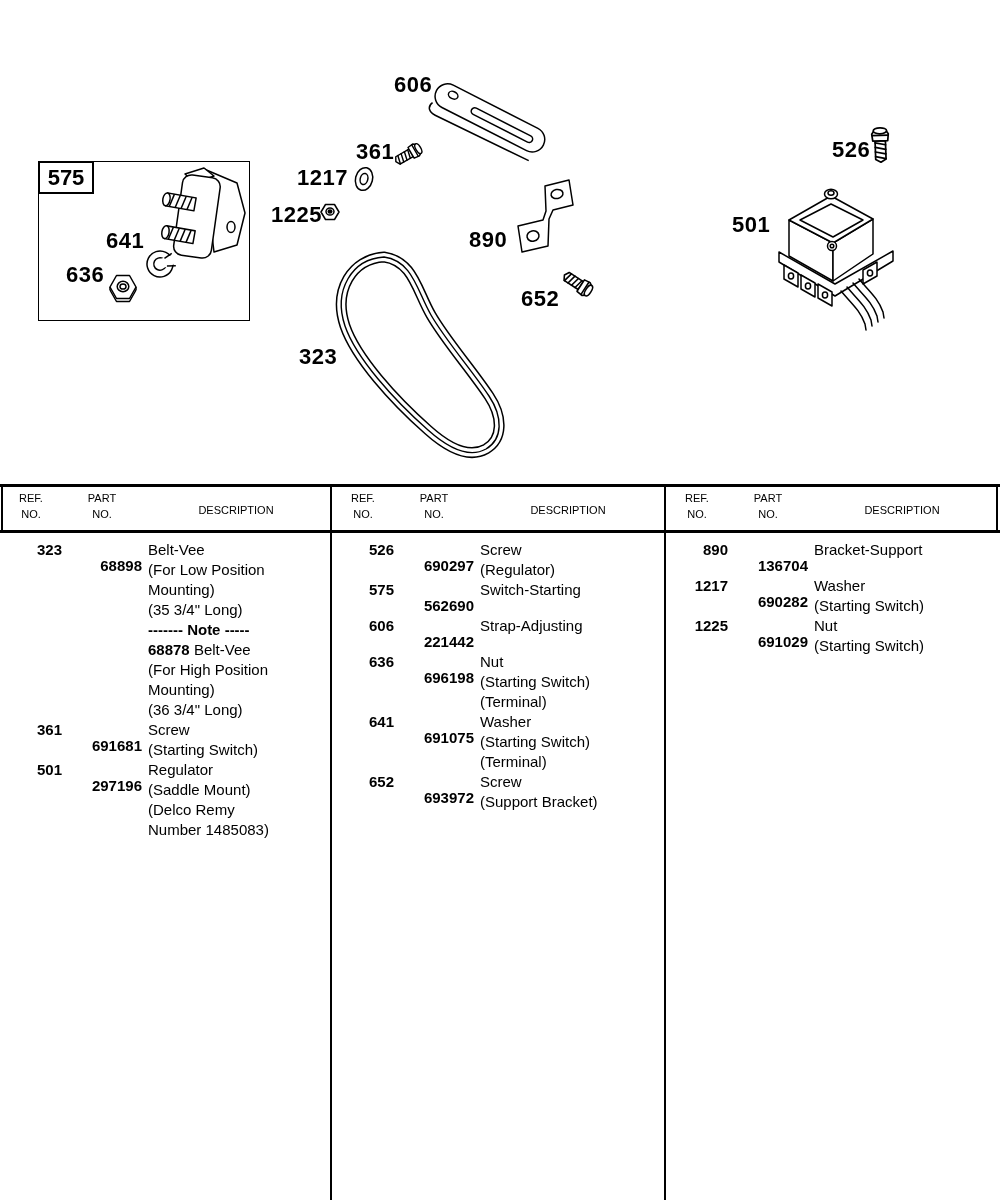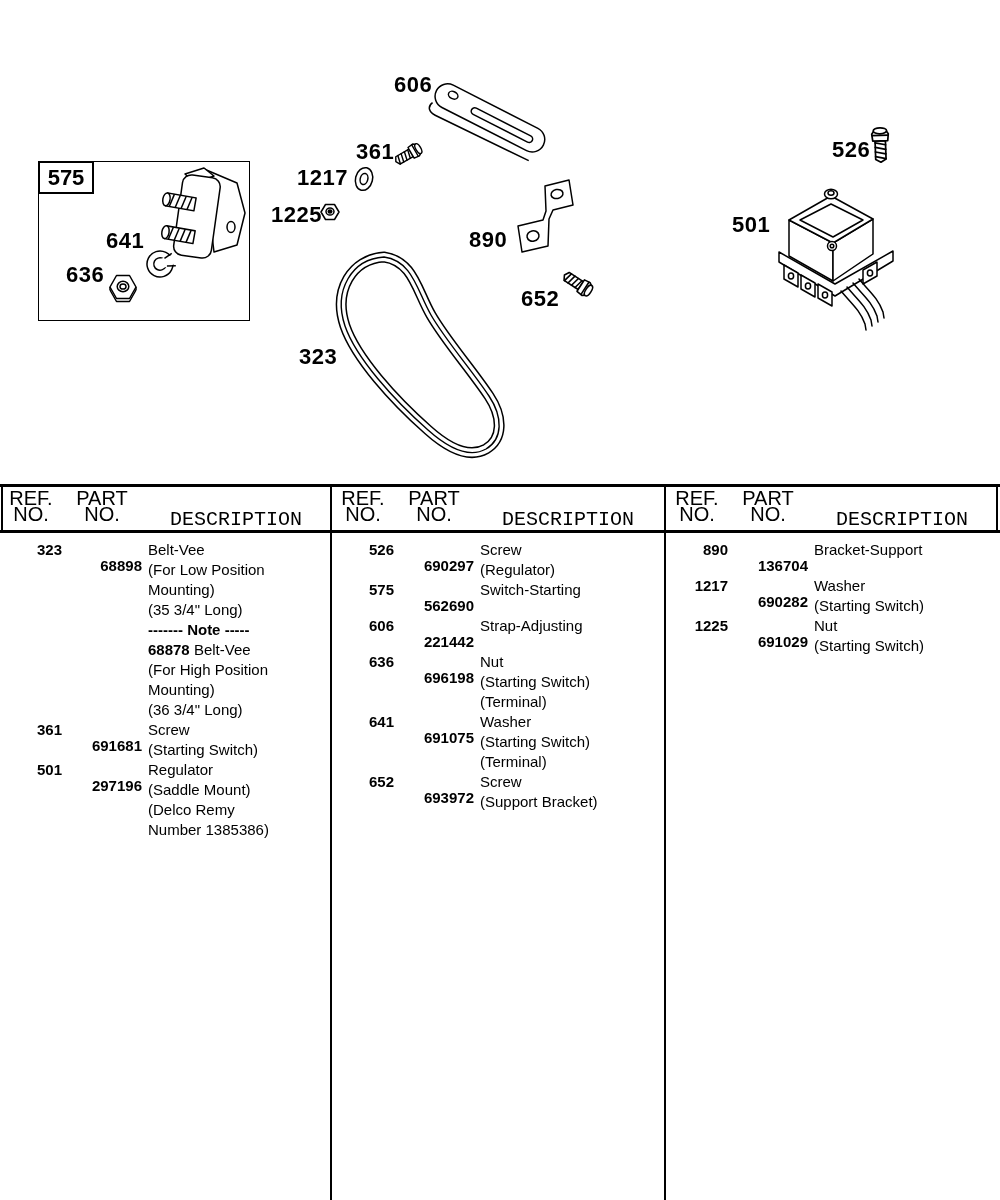--- a/index.html
+++ b/index.html
@@ -29,25 +29,25 @@
   .hborder { top: 484px; height: 49px; width: 2px; }
   .hborder-left { left: 1px; }
   .hborder-right { left: 996px; }
   .vdiv { top: 484px; height: 716px; width: 2px; }
   .vdiv-1 { left: 330px; }
   .vdiv-2 { left: 664px; }
 
   
   .thead {
     position: absolute; top: 490px; height: 40px; width: 330px;
-    display: flex; align-items: flex-end; font-size: 20px;
+    display: flex; align-items: flex-end; font-size: 11px;
   }
   .thead .h-num { width: 62px; text-align: center; line-height: 16px; align-self: flex-start; }
   .thead .h-part { width: 80px; }
-  .thead .h-desc { flex: 1; text-align: center; line-height: 16px; padding-bottom: 2px; font-family: Liberation Mono, monospace; }
+  .thead .h-desc { flex: 1; text-align: center; line-height: 16px; padding-bottom: 12px; }
 
   
   .tcol {
     position: absolute; top: 533px; width: 330px; height: 667px;
     padding-top: 7px; font-size: 15px; line-height: 20px;
   }
   .entry { display: flex; }
   .e-ref  { flex: none; width: 62px; text-align: right; font-weight: bold; }
   .e-part { flex: none; width: 80px; text-align: right; font-weight: bold; margin-top: 16px; }
   .e-desc { flex: 1; margin-left: 6px; }
@@ -263,21 +263,21 @@
             <div>(Starting Switch)</div>
           </div>
         </div>
         <div class="entry">
           <span class="e-ref">501</span>
           <span class="e-part">297196</span>
           <div class="e-desc">
             <div>Regulator</div>
             <div>(Saddle Mount)</div>
             <div>(Delco Remy</div>
-            <div>Number 1385386)</div>
+            <div>Number 1485083)</div>
           </div>
         </div>
       </div>
     <div class="tcol" style="left:332px;">
         <div class="entry">
           <span class="e-ref">526</span>
           <span class="e-part">690297</span>
           <div class="e-desc">
             <div>Screw</div>
             <div>(Regulator)</div>

